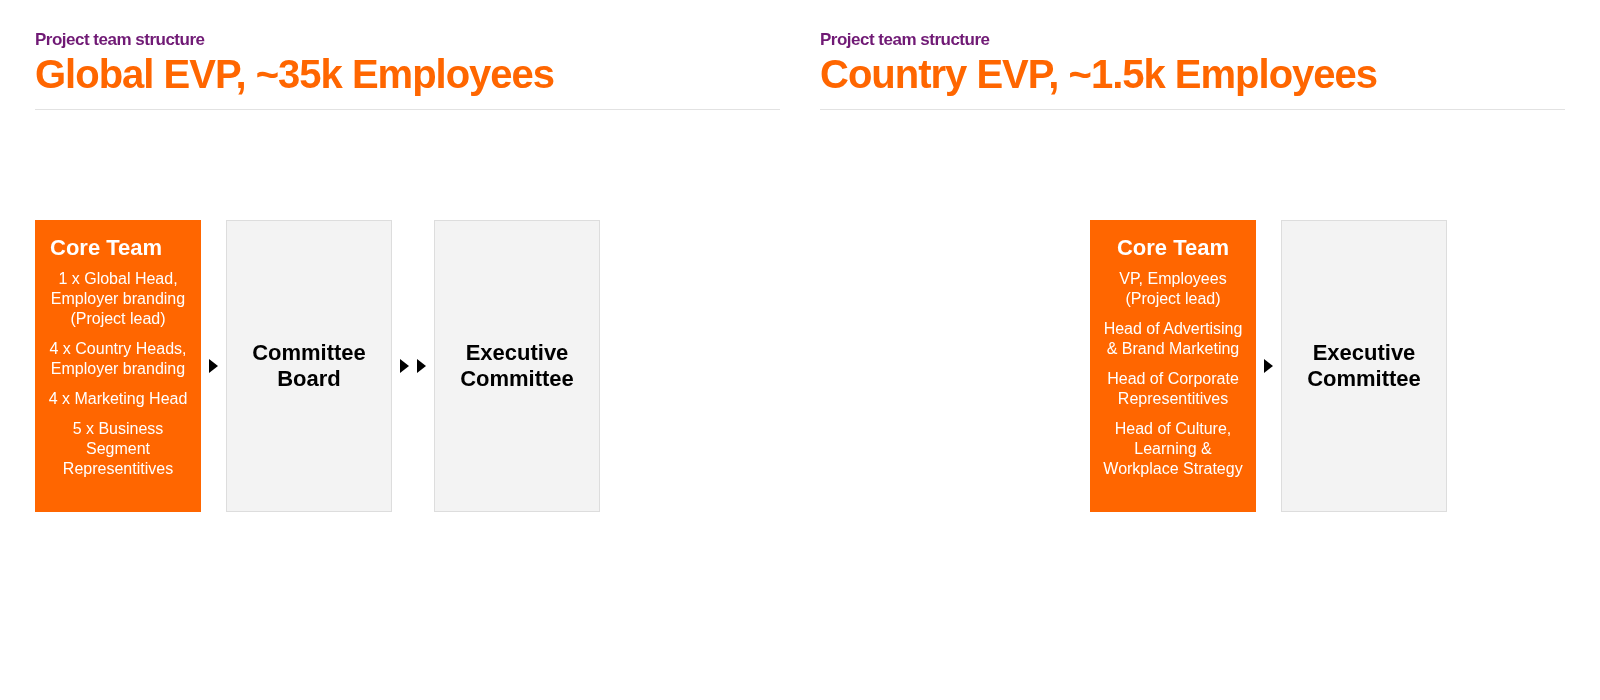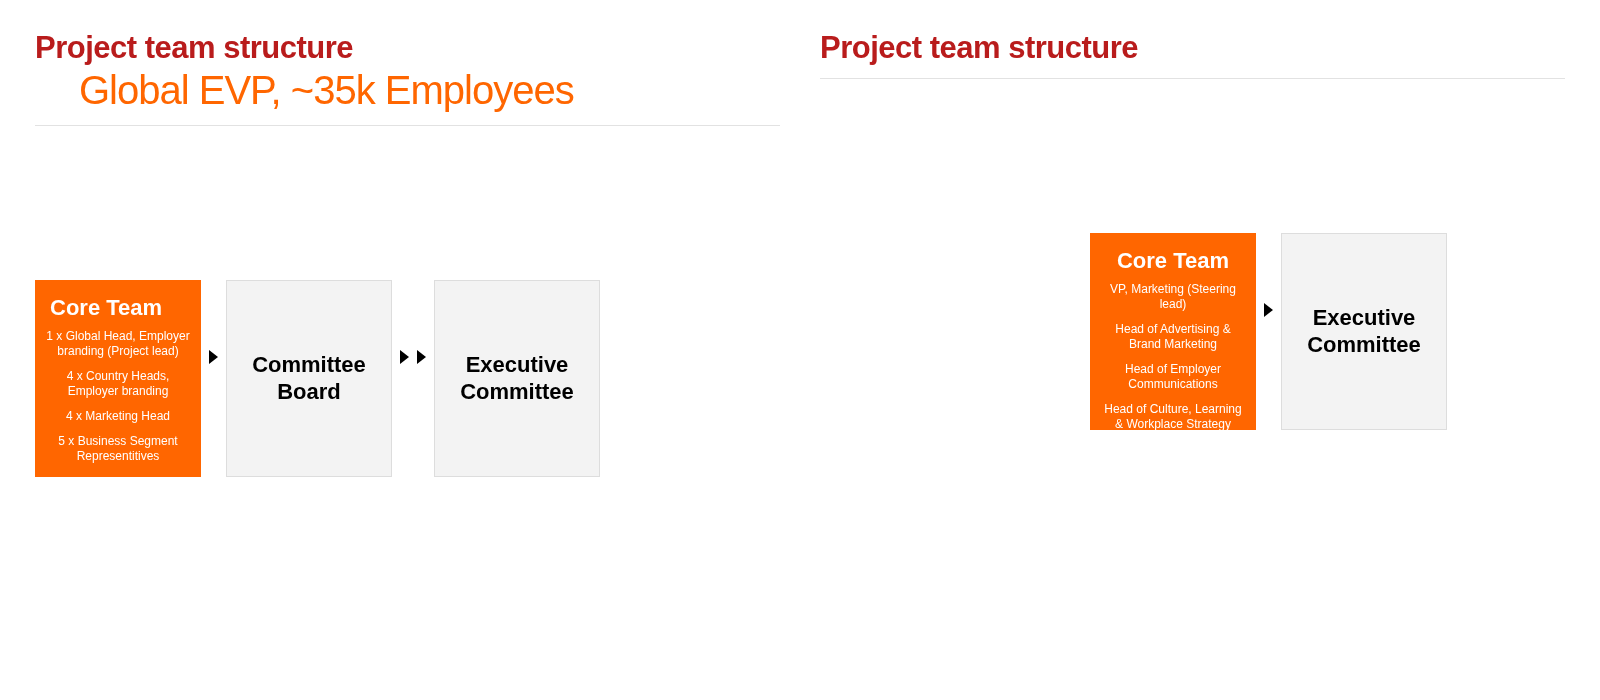--- a/index.html
+++ b/index.html
@@ -11,80 +11,78 @@
     display: flex;
     gap: 40px;
     padding: 30px 35px;
   }
   .panel {
     flex: 1;
     display: flex;
     flex-direction: column;
   }
   .kicker {
-    font-size: 31px;
+    font-size: 17px;
     font-weight: 700;
-    color: #b91c1c;
+    color: #701a75;
     letter-spacing: -0.5px;
   }
   .headline {
     font-size: 40px;
-    font-weight: 400;
+    font-weight: 700;
     color: #ff6600;
     letter-spacing: -1px;
     margin-top: 2px;
-    margin-left: 44px;
   }
   .rule {
     height: 1px;
     background: #e2e2e2;
     margin-top: 12px;
   }
   .flow {
     display: flex;
     align-items: center;
     margin-top: 110px;
     gap: 8px;
   }
   .box {
     width: 166px;
-    height: 197px;
+    height: 292px;
     border: 1px solid #ddd;
     background: #f3f3f3;
     display: flex;
     align-items: center;
     justify-content: center;
     text-align: center;
     font-size: 22px;
     font-weight: 700;
     color: #000;
     line-height: 1.2;
     padding: 10px;
-    margin-top: 44px;
   }
   .box.core {
     background: #ff6600;
     border-color: #ff6600;
     color: #fff;
     flex-direction: column;
     align-items: center;
     justify-content: flex-start;
     text-align: center;
     padding: 14px 10px;
   }
   .core-title {
     font-size: 22px;
     font-weight: 700;
     margin-bottom: 8px;
     align-self: flex-start;
     padding-left: 4px;
   }
   .core-title.center { align-self: center; padding-left: 0; }
   .core-item {
-    font-size: 12px;
+    font-size: 16px;
     font-weight: 500;
     line-height: 1.25;
     margin-bottom: 10px;
     color: #fff;
   }
   .arrow {
     width: 0; height: 0;
     border-top: 7px solid transparent;
     border-bottom: 7px solid transparent;
     border-left: 9px solid #000;
@@ -110,26 +108,27 @@
     <div class="arrow"></div>
     <div class="box">Committee Board</div>
     <div class="arrow"></div>
     <div class="arrow"></div>
     <div class="box">Executive Committee</div>
   </div>
 </div>
 
 <div class="panel">
   <div class="kicker">Project team structure</div>
+  <div class="headline">Country EVP, ~1.5k Employees</div>
   <div class="rule"></div>
 
   <div class="flow" style="margin-left:270px;">
     <div class="box core">
       <div class="core-title center">Core Team</div>
-      <div class="core-item">VP, Marketing (Steering lead)</div>
+      <div class="core-item">VP, Employees (Project lead)</div>
       <div class="core-item">Head of Advertising &amp; Brand Marketing</div>
-      <div class="core-item">Head of Employer Communications</div>
+      <div class="core-item">Head of Corporate Representitives</div>
       <div class="core-item">Head of Culture, Learning &amp; Workplace Strategy</div>
     </div>
     <div class="arrow"></div>
     <div class="box">Executive Committee</div>
   </div>
 </div>
 
 </body></html>

